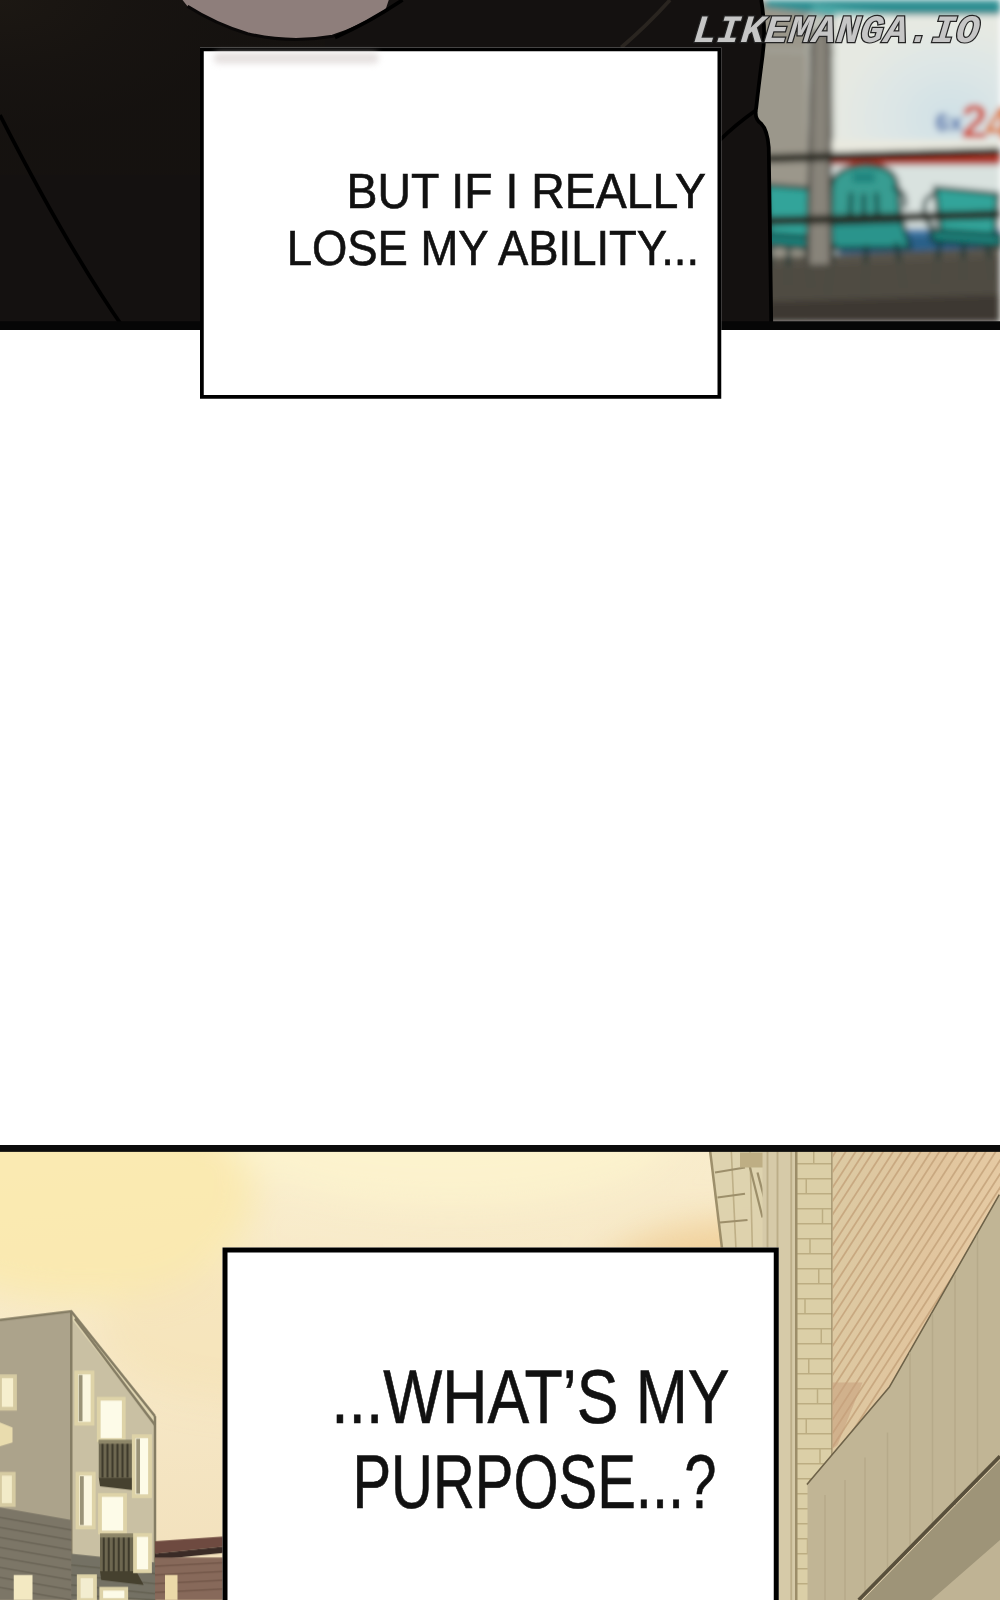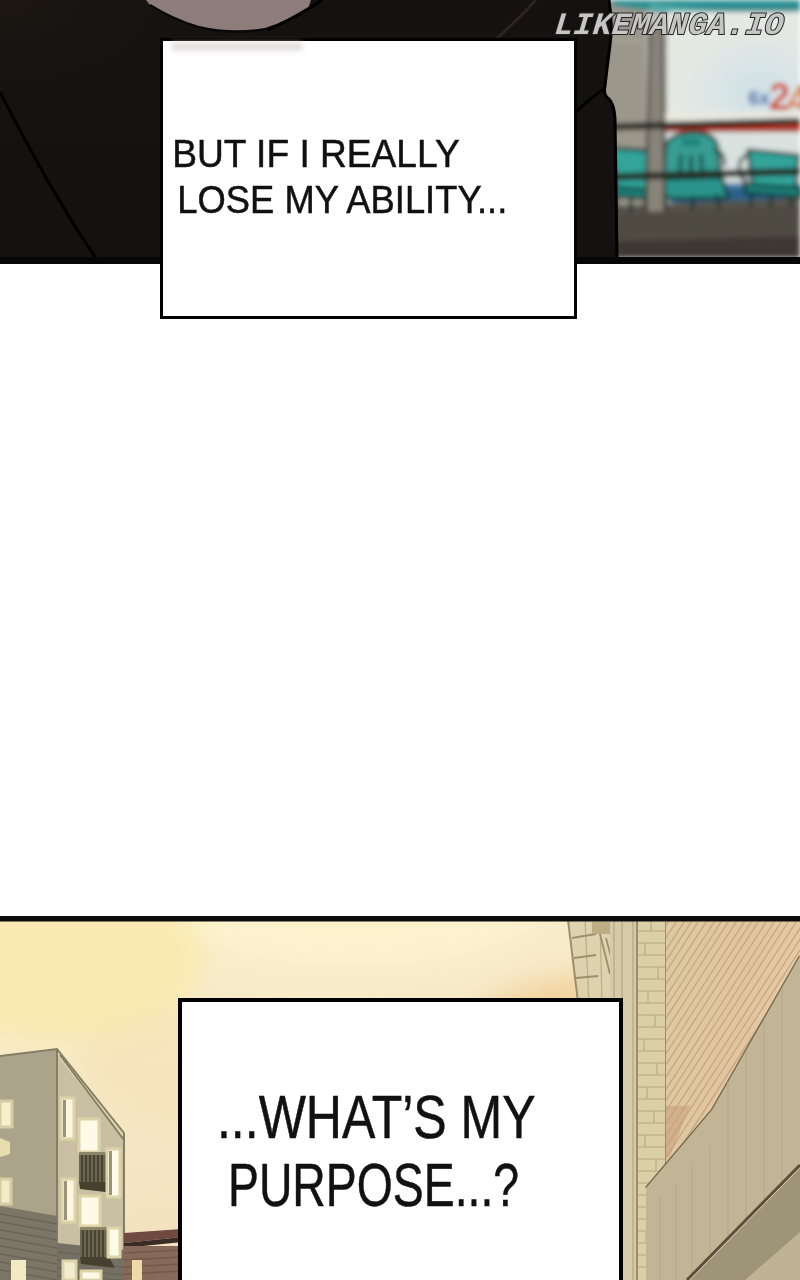--- a/index.html
+++ b/index.html
@@ -1,20 +1,20 @@
 <!DOCTYPE html>
 <html><head>
 <meta charset="utf-8">
 <style>
   html,body{margin:0;padding:0;background:#ffffff;}
   #page{position:relative;width:800px;height:1280px;overflow:hidden;background:#ffffff;
         font-family:"Liberation Sans",sans-serif;}
   .abs{position:absolute;}
   .speech{background:#ffffff;border:3px solid #000000;box-sizing:border-box;-webkit-text-stroke:0.5px #111;
-          display:flex;flex-direction:column;align-items:flex-start;
+          display:flex;flex-direction:column;align-items:flex-end;
           text-align:center;color:#111;}
 </style>
 </head>
 <body>
 <div id="page">
 
   <div class="abs" style="left:0;top:0;width:800px;height:264px;">
   <svg width="800" height="264" viewBox="0 0 800 264">
     <defs>
       <filter id="b2" x="-20%" y="-20%" width="140%" height="140%">

